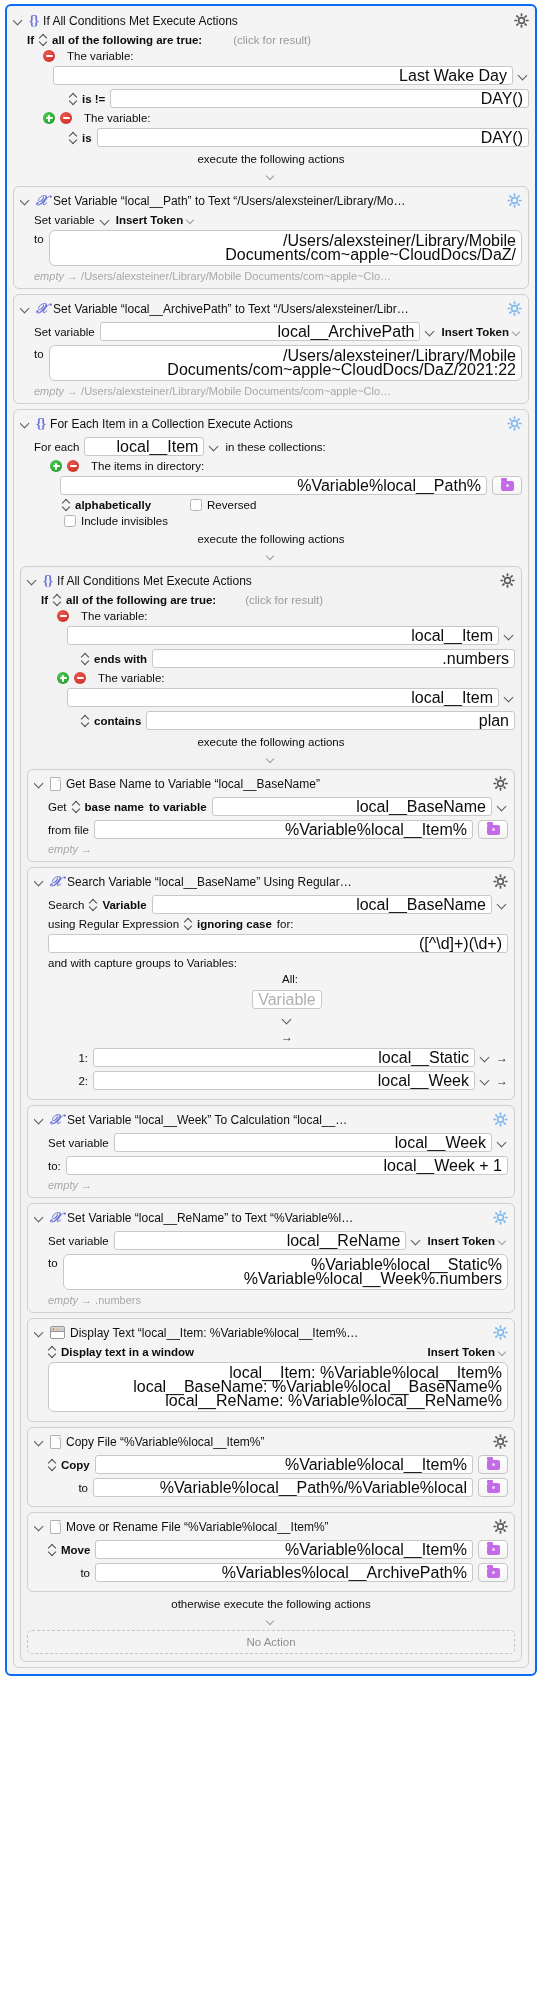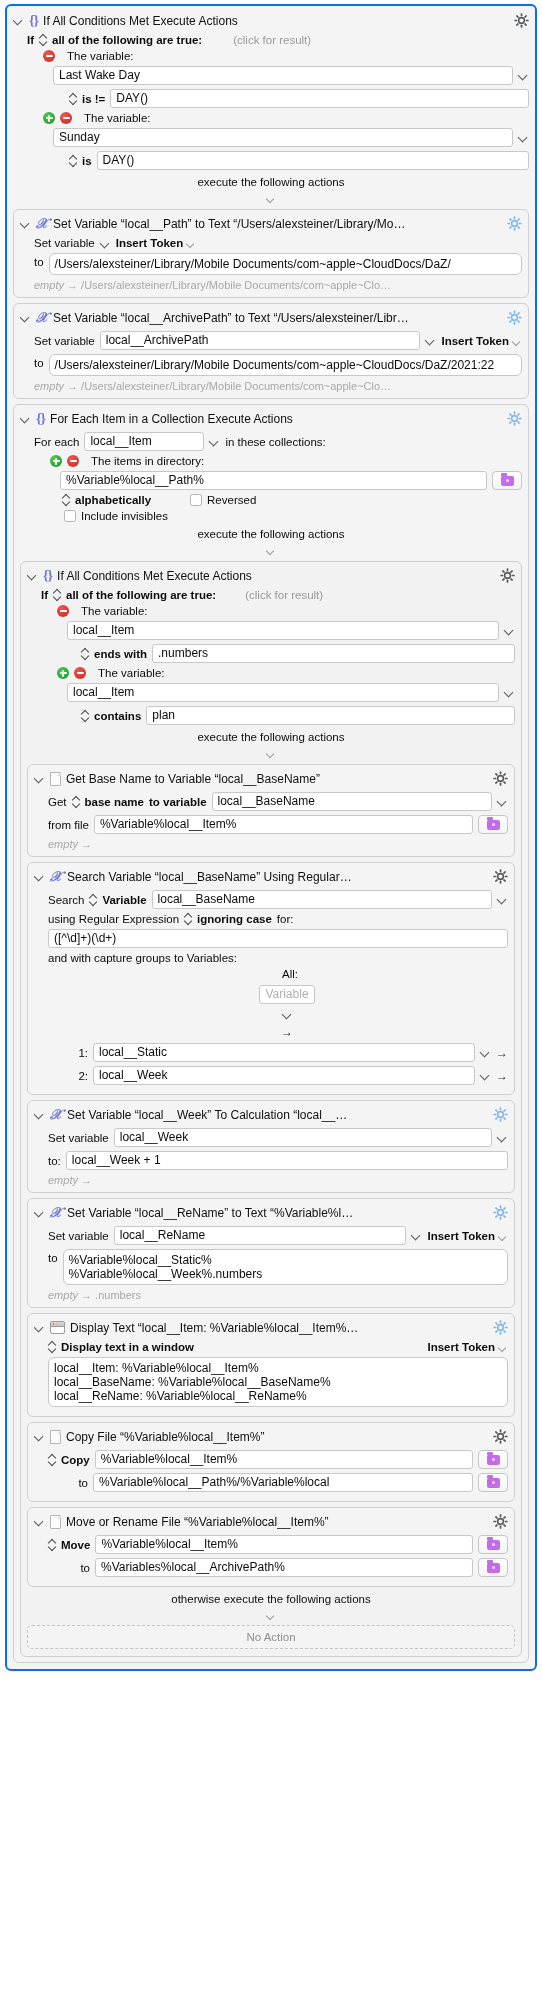--- a/index.html
+++ b/index.html
@@ -181,27 +181,28 @@
     position:absolute; left:5.2px; top:2.5px;
     width:1.6px; height:7px; background:#fff; border-radius:1px;
   }
 
   
   .field {
     background: #ffffff;
     border: 1px solid #c8c8c8;
     border-radius: 3px;
     padding: 2px 5px;
-    font-size: 12px;
+    font-size: 16px;
     color: #0b0b0b;
     min-height: 17px;
     line-height: 13px;
     overflow: hidden;
     text-overflow: ellipsis;
     white-space: nowrap;
+    text-align: right;
   }
   .field.ph { color: #b0b0b0; }
   .field.multiline {
     white-space: pre-wrap;
     line-height: 14px;
     padding: 3px 5px;
     border-radius: 6px;
   }
   .grow { flex: 1 1 auto; min-width: 0; }
 
@@ -219,21 +220,21 @@
     border-bottom: 1.3px solid #5a5a5a;
     transform: rotate(45deg);
   }
 
   .arrow-r { color:#2b2b2b; font-size:12px; flex:0 0 auto; }
 
   .insert-token {
     font-weight: bold;
     font-size: 11.5px;
     color:#0b0b0b;
-    display:flex; align-items:flex-end; gap:3px;
+    display:flex; align-items:center; gap:3px;
     flex: 0 0 auto;
   }
 
   .folder-btn {
     width: 30px; height: 19px;
     background: linear-gradient(to bottom,#ffffff,#f4f4f4);
     border: 1px solid #c6c6c6;
     border-radius: 4px;
     display:flex; align-items:center; justify-content:center;
     flex: 0 0 auto;
@@ -354,24 +355,20 @@
       <span class="stepper"></span>
       <span class="lbl b">is !=</span>
       <span class="field grow">DAY()</span>
     </div>
 
     <div class="row ind2">
       <span class="badge plus"></span>
       <span class="badge minus"></span>
       <span class="lbl" style="margin-left:7px;">The variable:</span>
     </div>
-    <div class="row" style="padding-left:40px;">
-      <span class="field grow">Sunday</span>
-      <span class="chev"></span>
-    </div>
     <div class="row" style="padding-left:56px;">
       <span class="stepper"></span>
       <span class="lbl b">is</span>
       <span class="field grow">DAY()</span>
     </div>
 
     <div class="sect-label">
       <span>execute the following actions</span>
       <span class="mini-chev"></span>
     </div>

